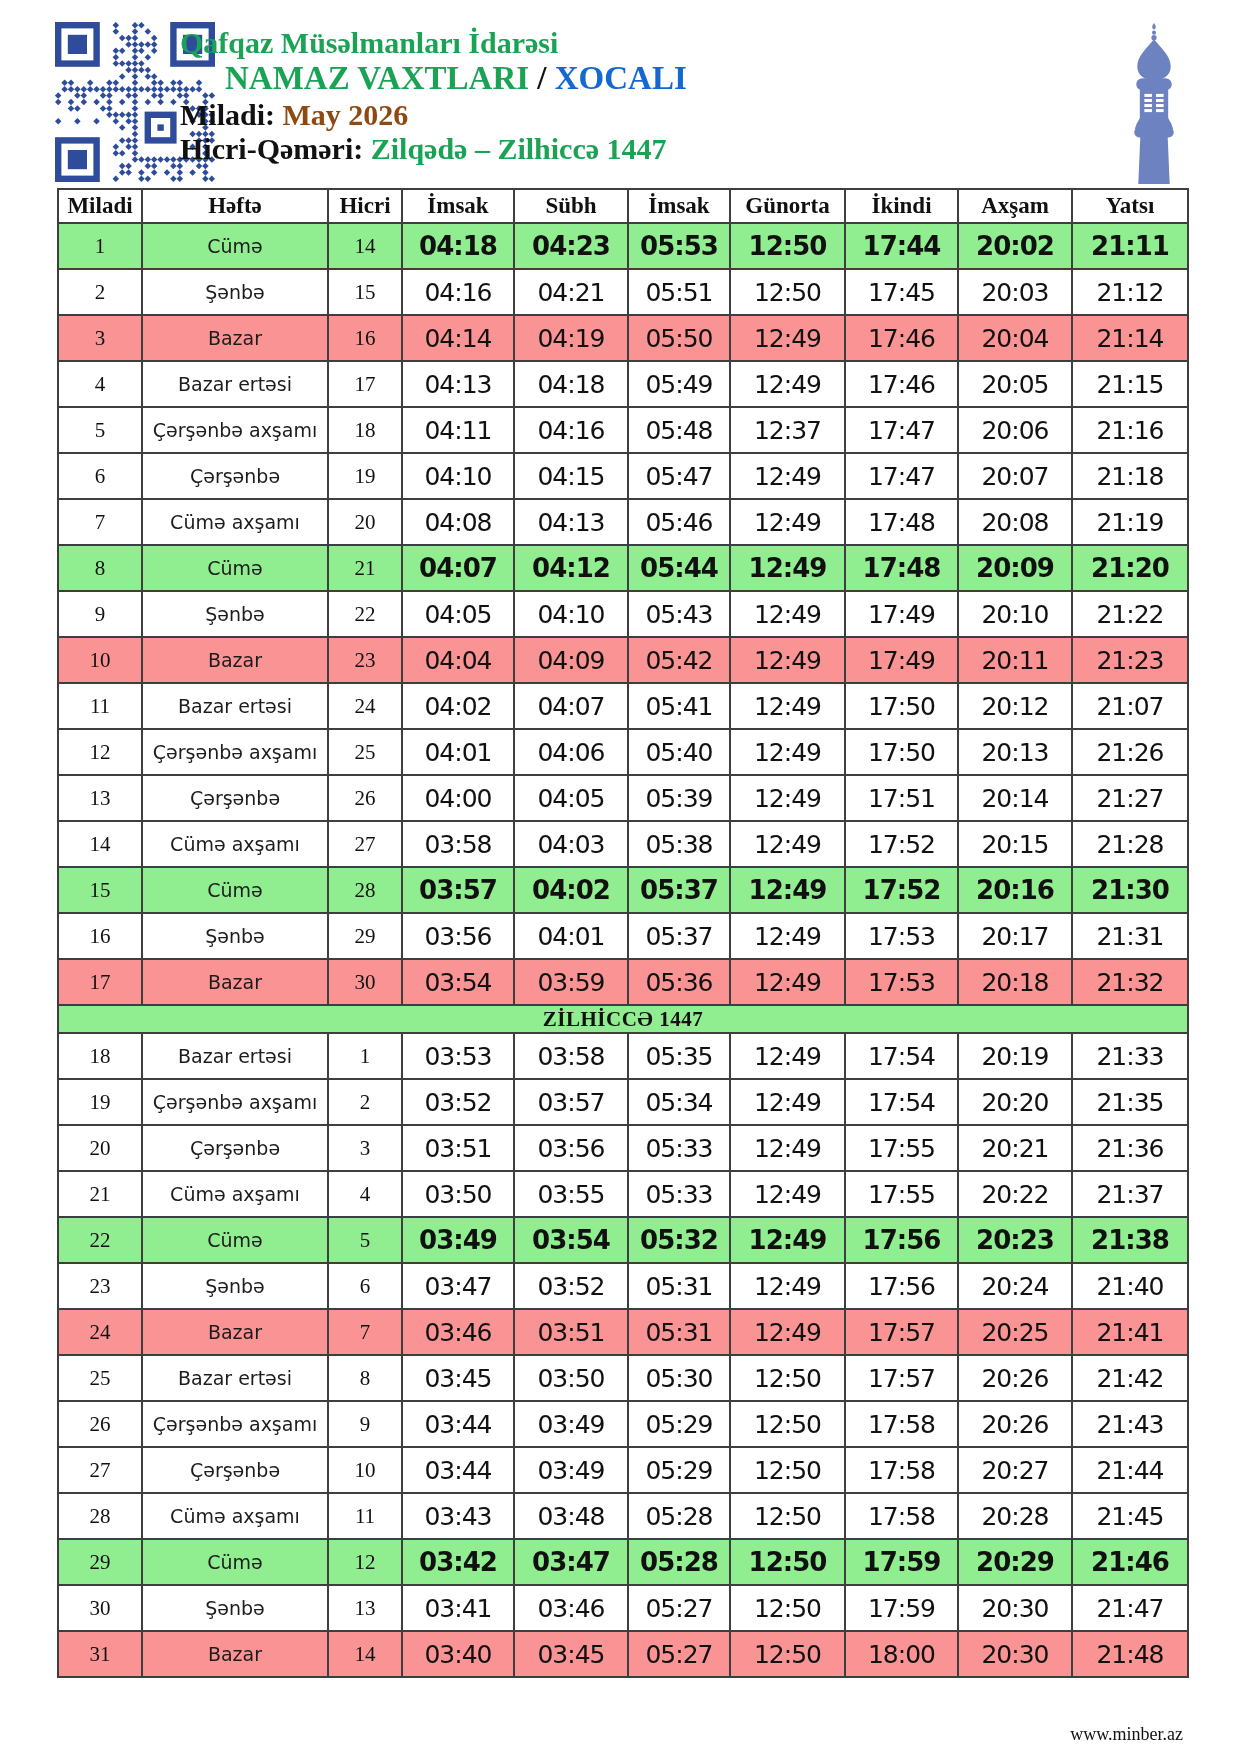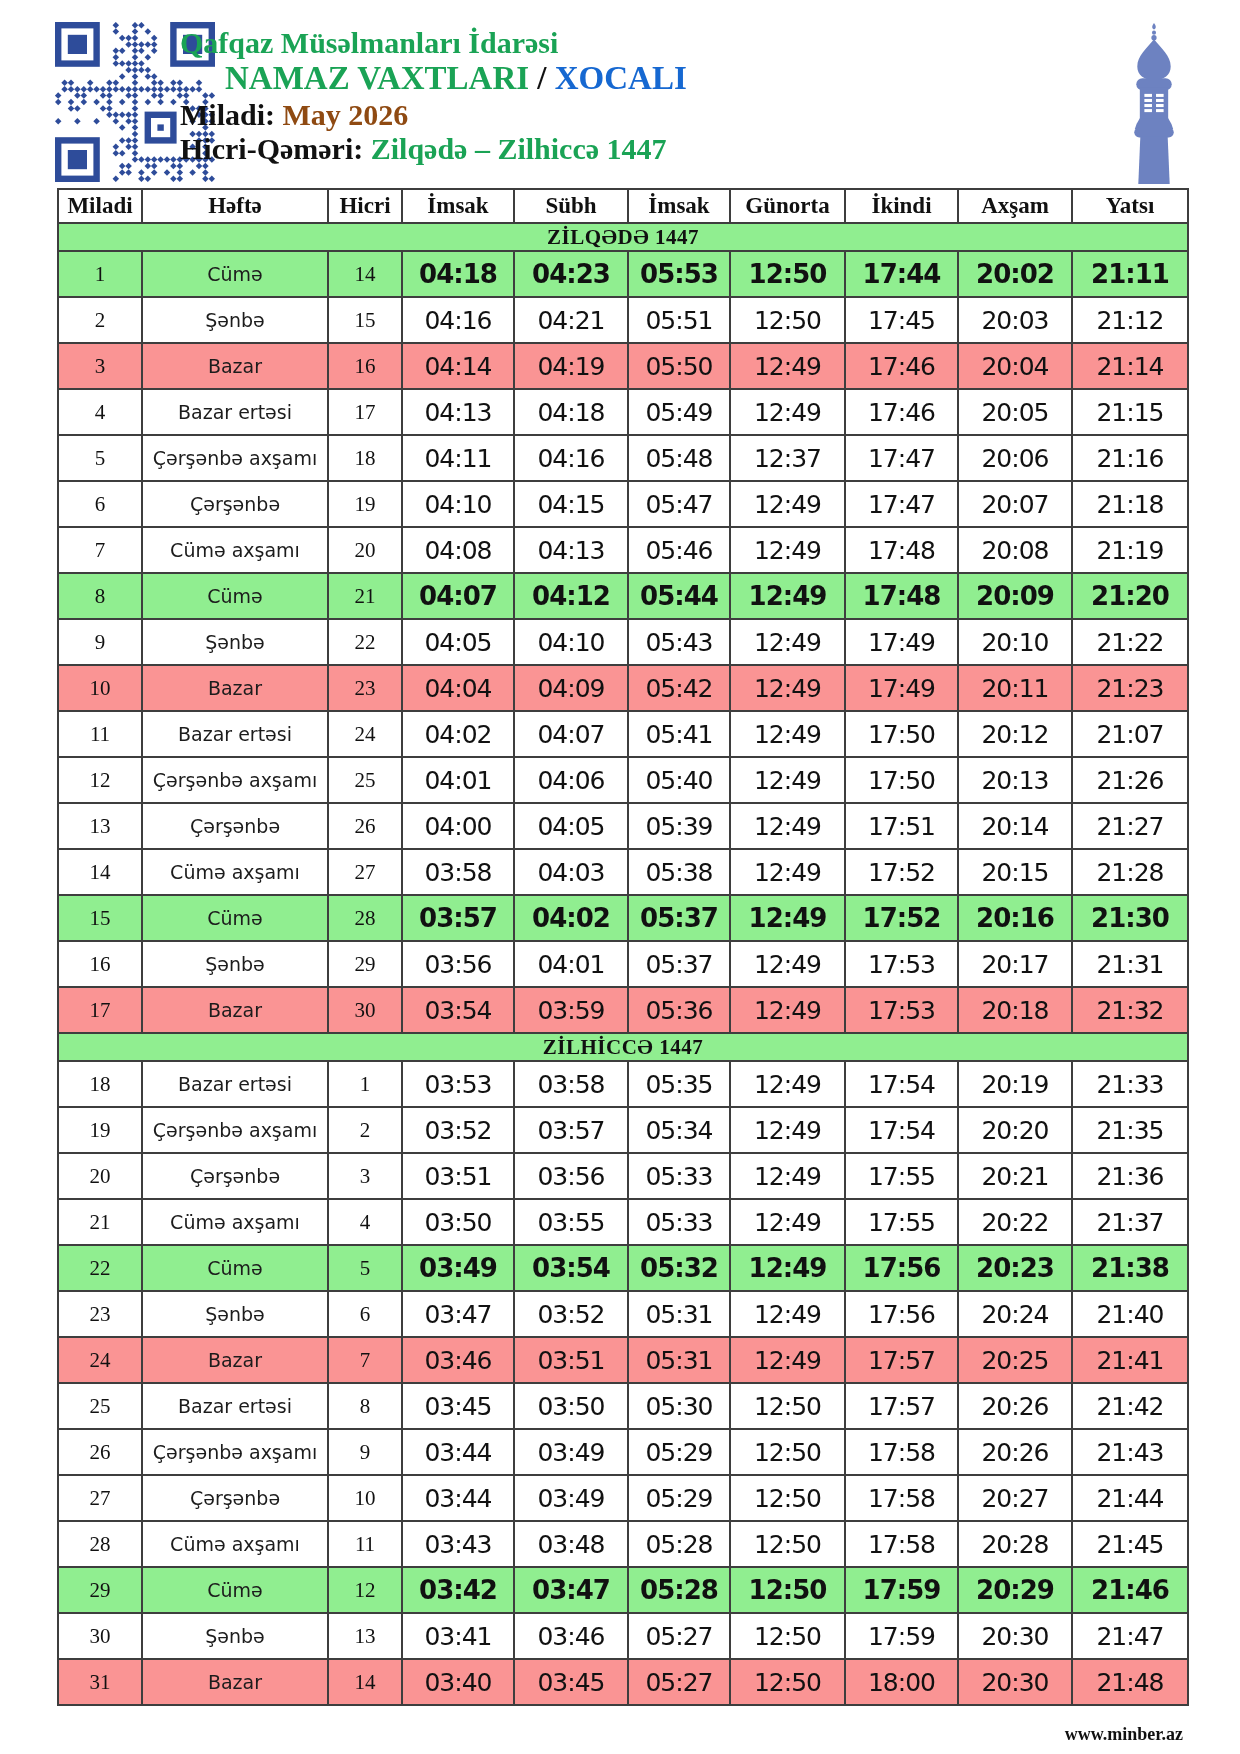--- a/index.html
+++ b/index.html
@@ -39,21 +39,21 @@
   tr.data-row td{height:44px;background:#ffffff;}
   tr.hl-friday td{background:var(--friday_bg);}
   tr.hl-sunday td{background:var(--sunday_bg);}
   td.num{font-family:"Liberation Serif", serif;font-size:21px;color:#111111;}
   td.day{font-family:"DejaVu Sans", sans-serif;font-size:19px;color:#1c1c1c;}
   td.time{font-family:"DejaVu Sans", sans-serif;font-size:25px;color:#111111;letter-spacing:-1px;}
   tr.hl-friday td.time{font-weight:bold;font-size:26px;}
   
   .footer{
     position:absolute;right:57px;top:1724px;
-    font-family:"Liberation Serif", serif;font-weight:bold;font-size:18px;color:#111111;
+    font-family:"Liberation Serif", serif;font-weight:normal;font-size:18px;color:#111111;
   }
 </style>
 </head>
 <body>
 
 <div class="page">
 
   <svg class="qr" id="qr-svg" viewBox="0 0 160 160">
       <rect x="0" y="0" width="44.800000000000004" height="44.800000000000004" fill="#2e4c9a"></rect>
       <rect x="6.4" y="6.4" width="32" height="32" fill="#fff"></rect>
@@ -300,23 +300,20 @@
             <th>İmsak</th>
             <th>Sübh</th>
             <th>İmsak</th>
             <th>Günorta</th>
             <th>İkindi</th>
             <th>Axşam</th>
             <th>Yatsı</th>
           </tr>
       </thead>
       <tbody id="table-body">
-          <tr class="section-row">
-            <td colspan="10">ZİLQƏDƏ 1447</td>
-          </tr>
           <tr class="data-row hl-friday">
             <td class="num">1</td>
             <td class="day">Cümə</td>
             <td class="num">14</td>
             <td class="time">04:18</td>
             <td class="time">04:23</td>
             <td class="time">05:53</td>
             <td class="time">12:50</td>
             <td class="time">17:44</td>
             <td class="time">20:02</td>

